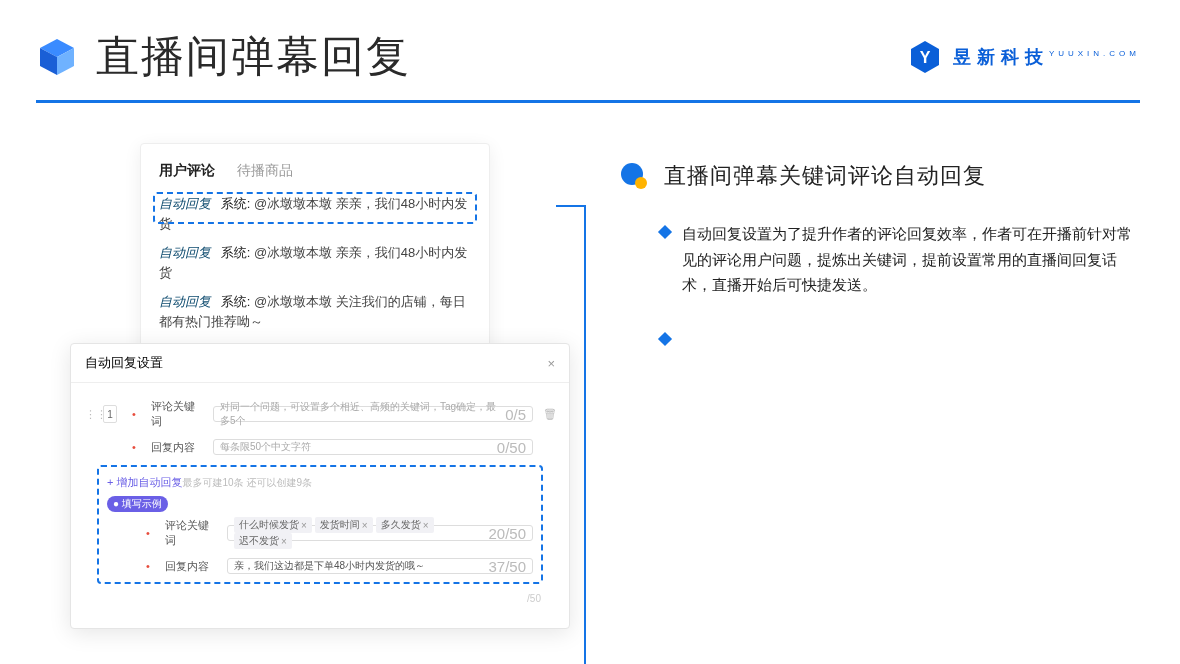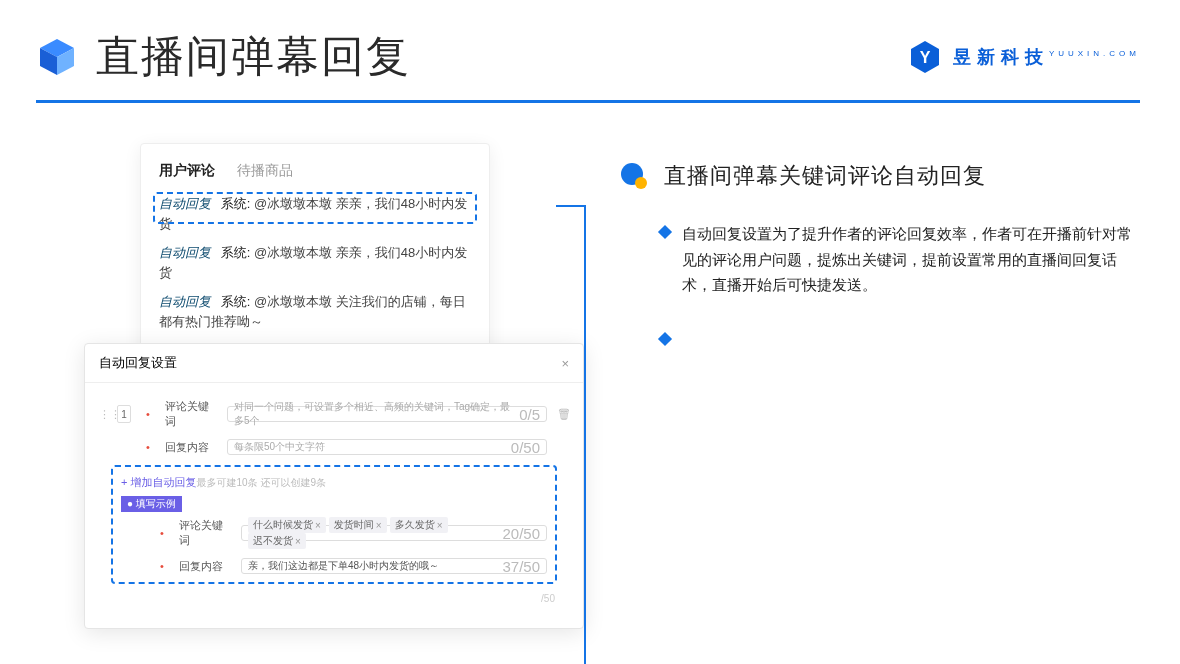--- a/index.html
+++ b/index.html
@@ -26,37 +26,37 @@
 .card-comments { position: relative; width: 350px; margin-left: 70px; background: #fff; border: 1px solid #eee; border-radius: 4px; padding: 18px 18px 40px 18px; box-shadow: 0 4px 18px rgba(0,0,0,0.07); }
 .tabs { display: flex; gap: 22px; font-size: 14px; margin-bottom: 14px; }
 .tab-active { font-weight: 700; color: #222; }
 .tab-inactive { color: #9a9a9a; }
 .comment { font-size: 13px; color: #444; line-height: 1.5; margin-bottom: 10px; }
 .auto-reply-tag { color: #0c4a6e; margin-right: 6px; font-style: italic; }
 .sys-tag { color: #222; }
 .dashed-box-1 { position: absolute; top: 48px; left: 12px; right: 12px; height: 32px; border: 2px dashed #1474e6; border-radius: 4px; }
 
 
-.card-settings { position: absolute; top: 200px; left: 14px; width: 500px; background: #fff; border: 1px solid #e5e5e5; border-radius: 4px; box-shadow: 0 4px 22px rgba(0,0,0,0.1); padding: 0 0 14px 0; }
+.card-settings { position: absolute; top: 200px; left: 0; width: 500px; background: #fff; border: 1px solid #e5e5e5; border-radius: 4px; box-shadow: 0 4px 22px rgba(0,0,0,0.1); padding: 0 0 14px 0; }
 .settings-head { display: flex; justify-content: space-between; align-items: center; padding: 10px 14px; font-size: 13px; border-bottom: 1px solid #eee; }
 .settings-body { padding: 16px 14px 8px 14px; }
 .row { display: flex; align-items: center; gap: 10px; margin-bottom: 10px; font-size: 11px; }
 .drag { color: #bbb; width: 8px; }
 .rownum { width: 14px; height: 18px; border: 1px solid #ddd; border-radius: 2px; font-size: 10px; display: flex; align-items: center; justify-content: center; color: #666; }
 .dot { width: 14px; text-align: center; }
 .red-star { color: #e74c3c; }
 .lbl { width: 52px; color: #555; }
 .inp { flex: 1; height: 16px; border: 1px solid #ddd; border-radius: 3px; padding: 0 6px; font-size: 10px; color: #aaa; display: flex; align-items: center; justify-content: space-between; background: #fff; }
 .inp .cnt { color: #bbb; font-size: 15px; }
 .trash { color: #bbb; width: 12px; }
 
 .dashed-box-2 { margin: 8px 12px 4px 12px; border: 2px dashed #1474e6; border-radius: 4px; padding: 8px 8px 6px 8px; }
 .add-link { color: #6a5fe6; font-size: 11px; text-align: center; }
 .add-hint { color: #bbb; font-size: 10px; margin-left: 0; }
-.ex-badge { display: inline-block; background: #6a5fe6; color: #fff; font-size: 10px; padding: 1px 6px; border-radius: 0; margin-top: 6px; }
+.ex-badge { display: inline-block; background: #6a5fe6; color: #fff; font-size: 10px; padding: 1px 6px; border-radius: 8px; margin-top: 6px; }
 .chip { display: inline-flex; align-items: center; background: #f1f1f5; color: #666; font-size: 10px; padding: 1px 5px; border-radius: 2px; margin-right: 3px; text-align: center; }
 .chip .x { margin-left: 2px; color: #999; }
 .inp-filled { color: #555; }
 
 
 .connector { position: absolute; pointer-events: none; }
 .conn-a { top: 62px; left: 486px; width: 30px; height: 2px; background: #1474e6; }
 .conn-b { top: 62px; left: 514px; width: 2px; height: 475px; background: #1474e6; }
 
 

